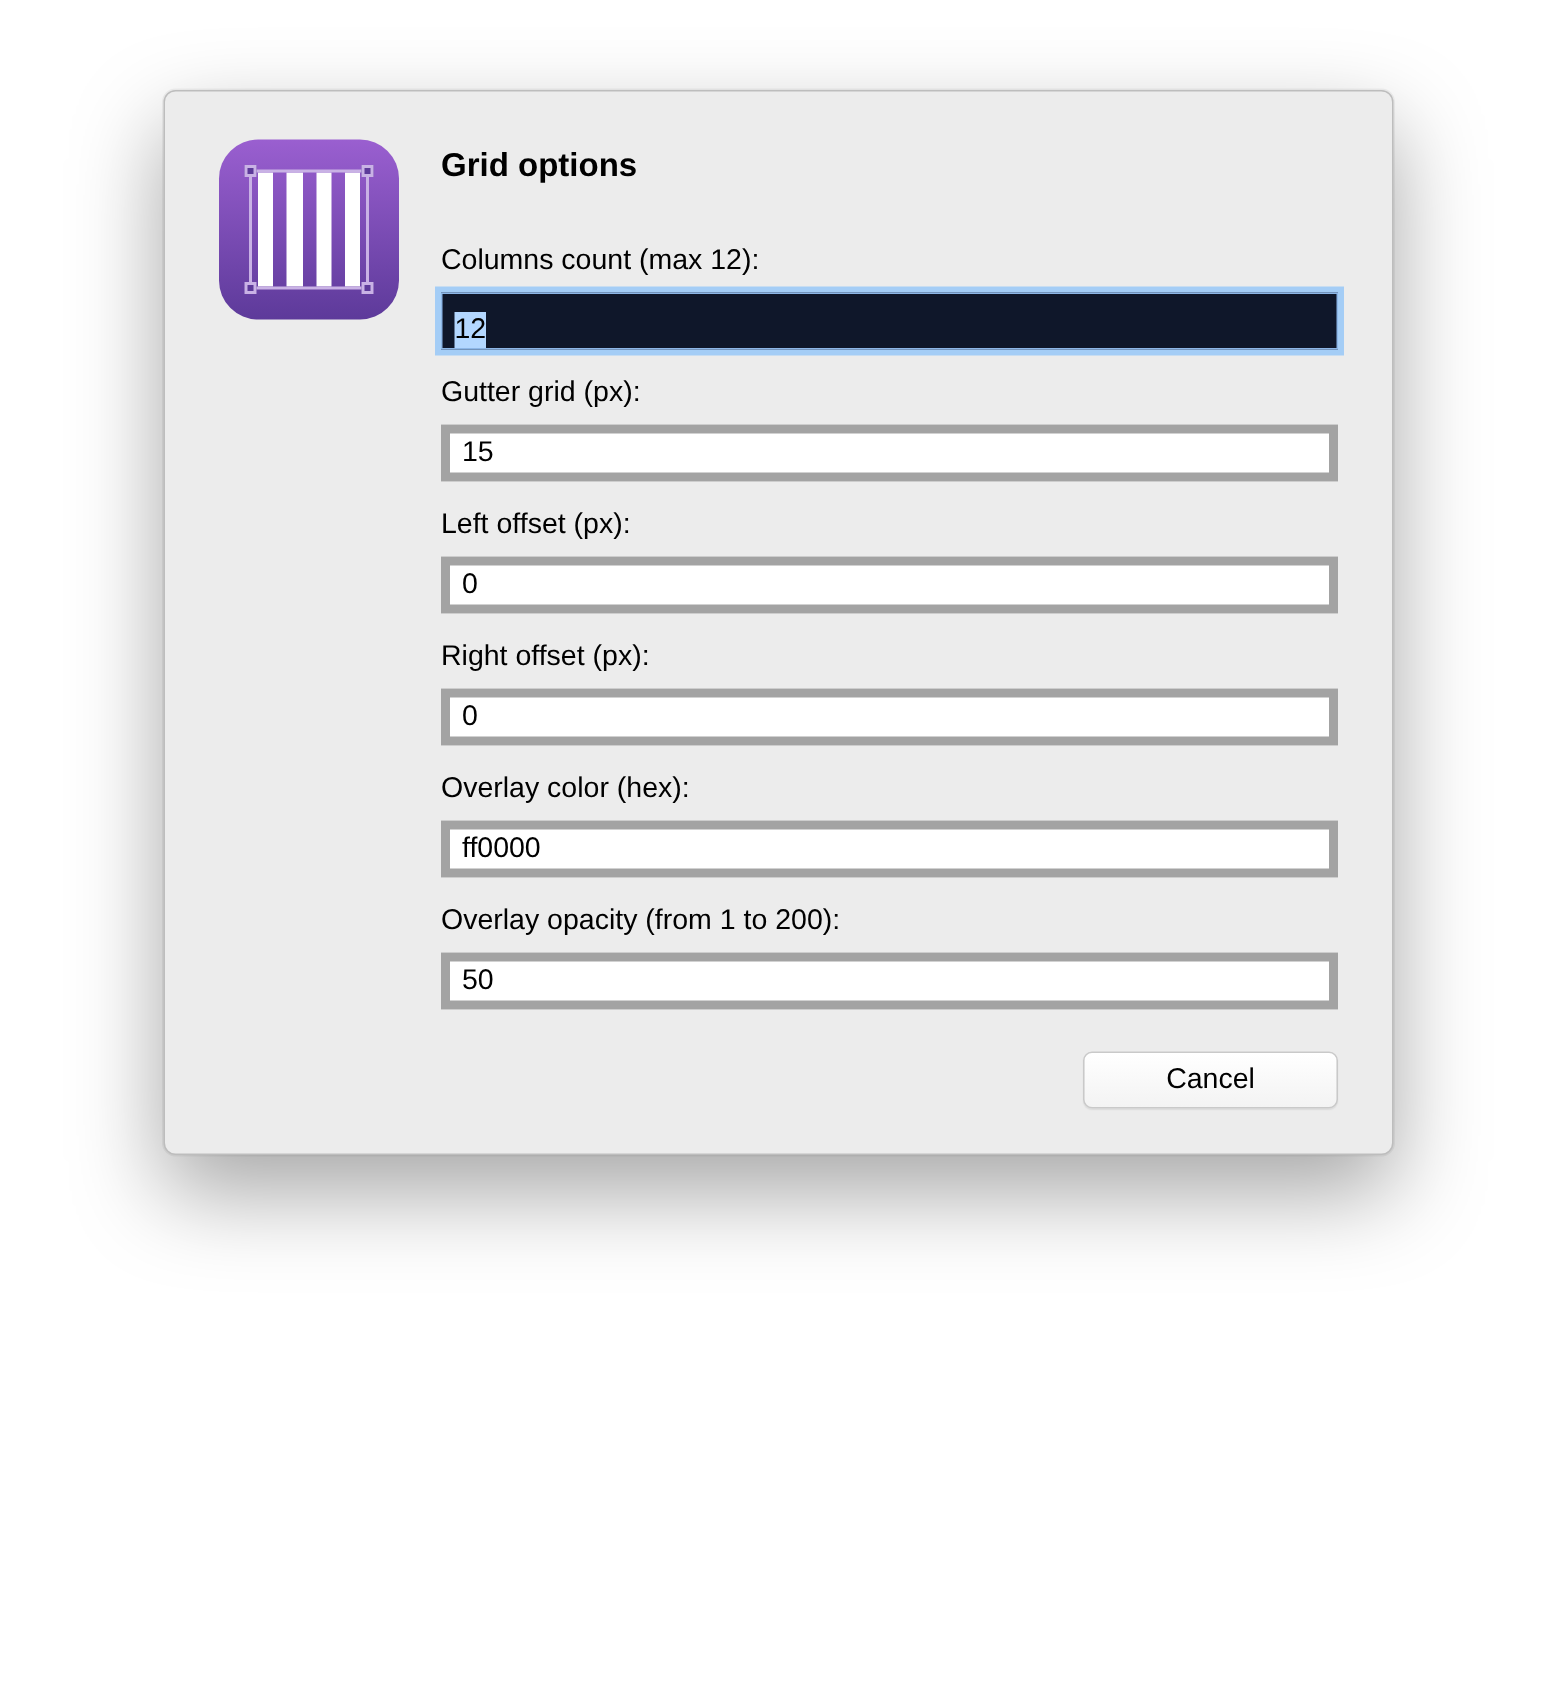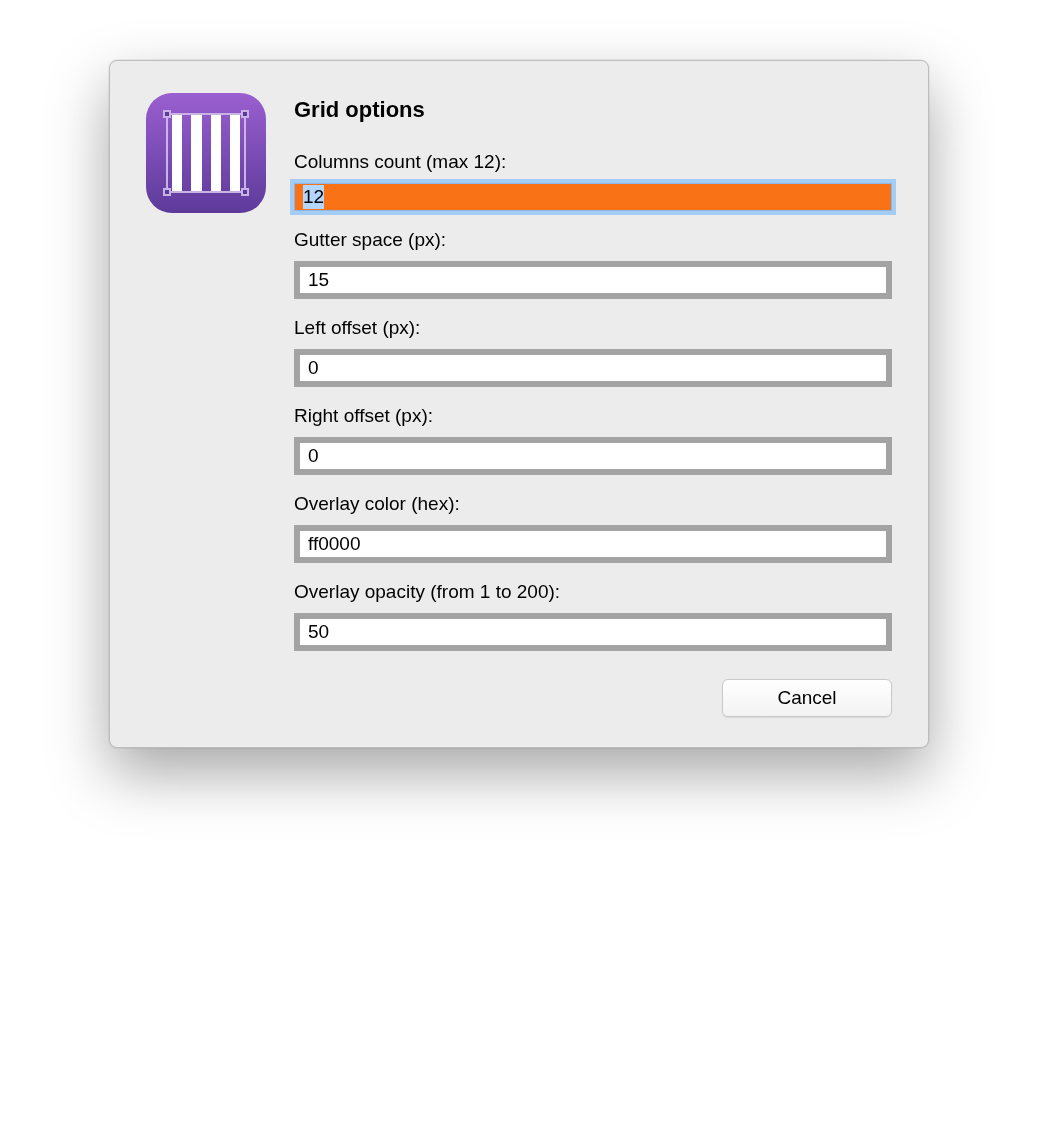--- a/index.html
+++ b/index.html
@@ -78,21 +78,21 @@
     .handle.br { bottom: -5px; right: -5px; }
 
     .content {
       flex: 1;
       padding-top: 4px;
     }
     .title {
       font-size: 22px;
       font-weight: 700;
       color: #000;
-      margin-bottom: 28px;
+      margin-bottom: 40px;
     }
     .field {
       margin-bottom: 18px;
     }
     .field-label {
       font-size: 19px;
       color: #000;
       margin-bottom: 10px;
       display: block;
     }
@@ -102,26 +102,26 @@
       font-size: 19px;
       padding: 4px 8px;
       background: #ffffff;
       border: 6px solid #a3a3a3;
       outline: none;
       font-family: inherit;
     }
     .selection-wrap {
       position: relative;
       width: 100%;
-      height: 28px;
-      background: #f97316;
+      height: 38px;
+      background: #0f172a;
       border: 1px solid #8db7e8;
       box-shadow: 0 0 0 4px #a4cdf6;
       display: flex;
-      align-items: center;
+      align-items: flex-end;
       padding: 0 8px;
       font-size: 19px;
     }
     .selection-wrap .seltext {
       background: #b3d7ff;
       padding: 1px 0;
     }
 
     .buttons {
       display: flex;
@@ -181,21 +181,21 @@
       <h1 class="title">Grid options</h1>
 
       <div class="field">
         <label class="field-label">Columns count (max 12):</label>
         <div class="selection-wrap">
           <span class="seltext">12</span>
         </div>
       </div>
 
       <div class="field">
-        <label class="field-label">Gutter space (px):</label>
+        <label class="field-label">Gutter grid (px):</label>
         <input class="text-input" type="text" value="15" style="">
       </div>
 
       <div class="field">
         <label class="field-label">Left offset (px):</label>
         <input class="text-input" type="text" value="0" style="">
       </div>
 
       <div class="field">
         <label class="field-label">Right offset (px):</label>

